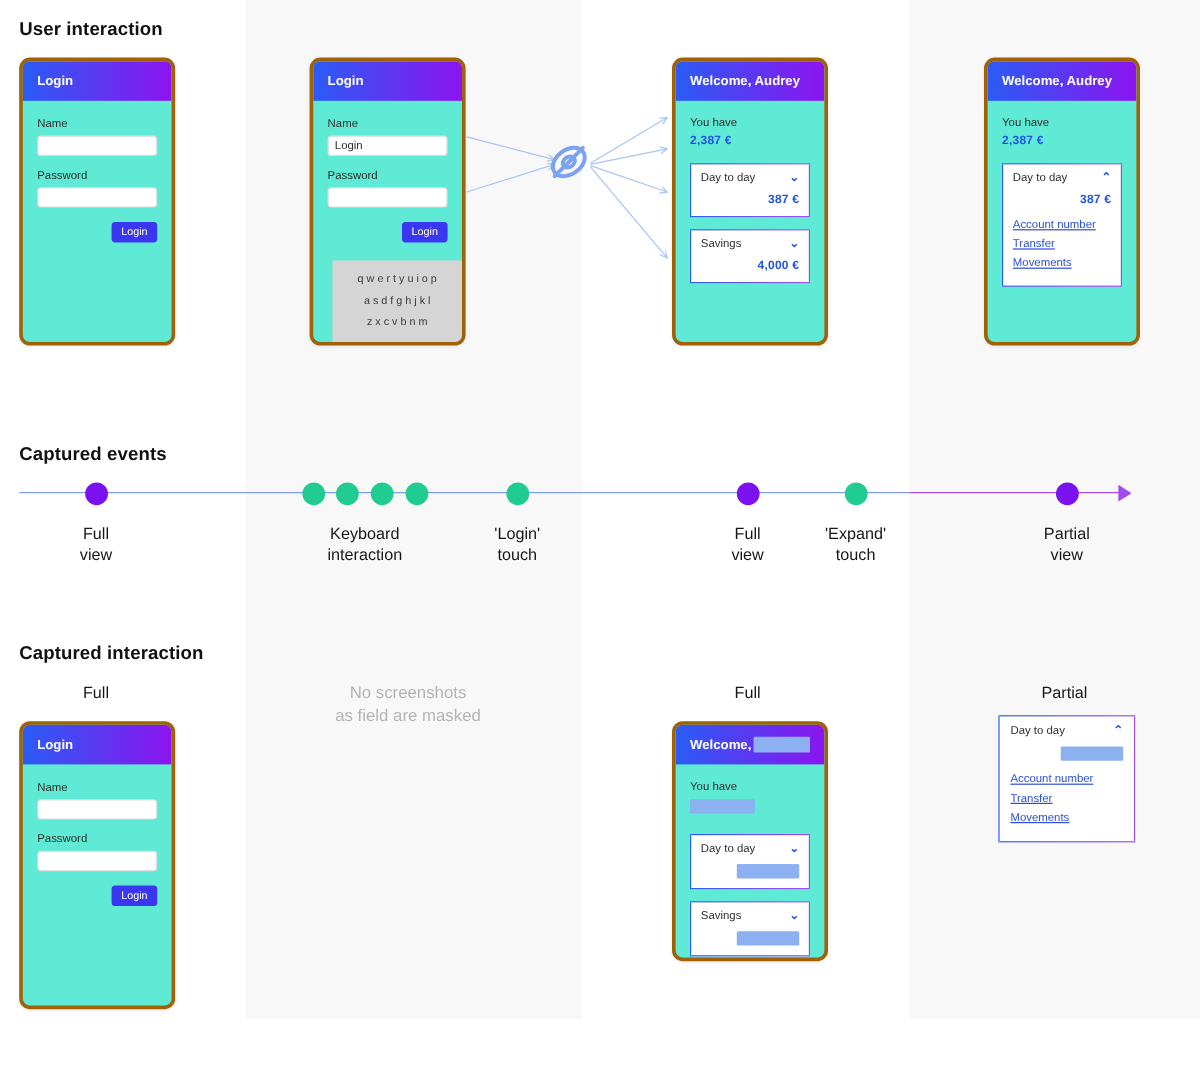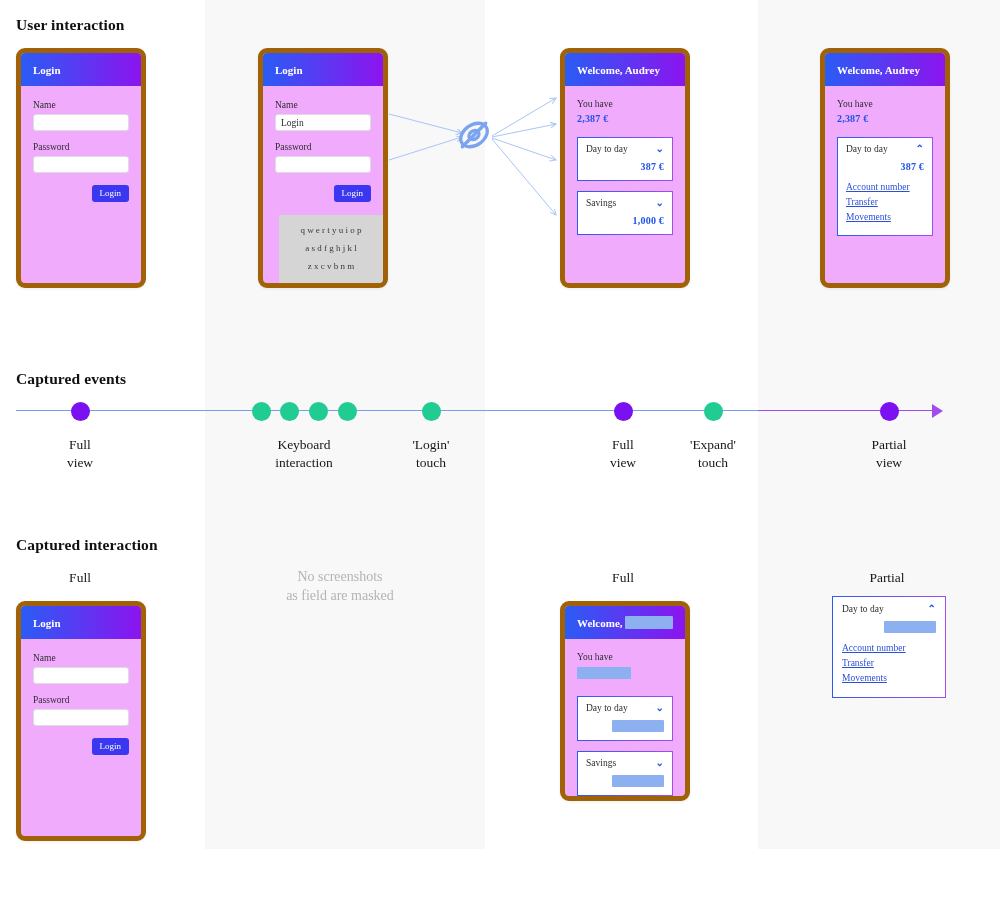--- a/index.html
+++ b/index.html
@@ -4,21 +4,21 @@
 <style>
   * { box-sizing: border-box; }
   html, body {
     margin: 0; padding: 0;
     width: 1000px; height: 901px;
     background: #ffffff;
     font-family: "Liberation Sans", sans-serif;
     color: #1b1b1b;
     overflow: hidden;
   }
-  #root { position: relative; width: 1000px; height: 901px; font-family: Liberation Serif, serif; }
+  #root { position: relative; width: 1000px; height: 901px; }
 
   
   .band { position: absolute; top: 0; height: 849px; background: #f8f8f9; }
   #band-a { left: 205px; width: 280px; }
   #band-b { left: 758px; width: 242px; }
 
   
   .section-title {
     position: absolute;
     font-size: 15.5px;
@@ -28,22 +28,22 @@
     white-space: nowrap;
   }
   #title-interaction { left: 16px; top: 16px; }
   #title-events      { left: 16px; top: 370px; text-align: center; }
   #title-shots       { left: 16px; top: 536px; }
 
   
   .phone {
     position: absolute;
     width: 130px;
-    background: #f0abfc;
-    border: 5px solid #a16207;
+    background: #5eead4;
+    border: 3px solid #a16207;
     border-radius: 9px;
     box-shadow: 0 1px 3px rgba(0,0,0,.07);
     overflow: hidden;
   }
   .phone-header {
     height: 33px;
     display: flex; align-items: center;
     padding: 0 12px;
     background: linear-gradient(90deg, #2a5cf5 0%, #8c14ef 100%);
     color: #fff;
@@ -277,21 +277,21 @@
           <span class="chev">⌄</span>
         </div>
         <div class="acct-amount">387 €</div>
       </div>
 
       <div class="acct-card" style="margin-top:10px;">
         <div class="acct-top">
           <span class="acct-name">Savings</span>
           <span class="chev">⌄</span>
         </div>
-        <div class="acct-amount">1,000 €</div>
+        <div class="acct-amount">4,000 €</div>
       </div>
     </div>
   </div>
 
   <div class="phone" style="left:820px;top:48px;height:240px;">
     <div class="phone-header">
       <span>Welcome, Audrey</span>
     </div>
     <div class="phone-body">
       <div class="you-have">You have</div>

